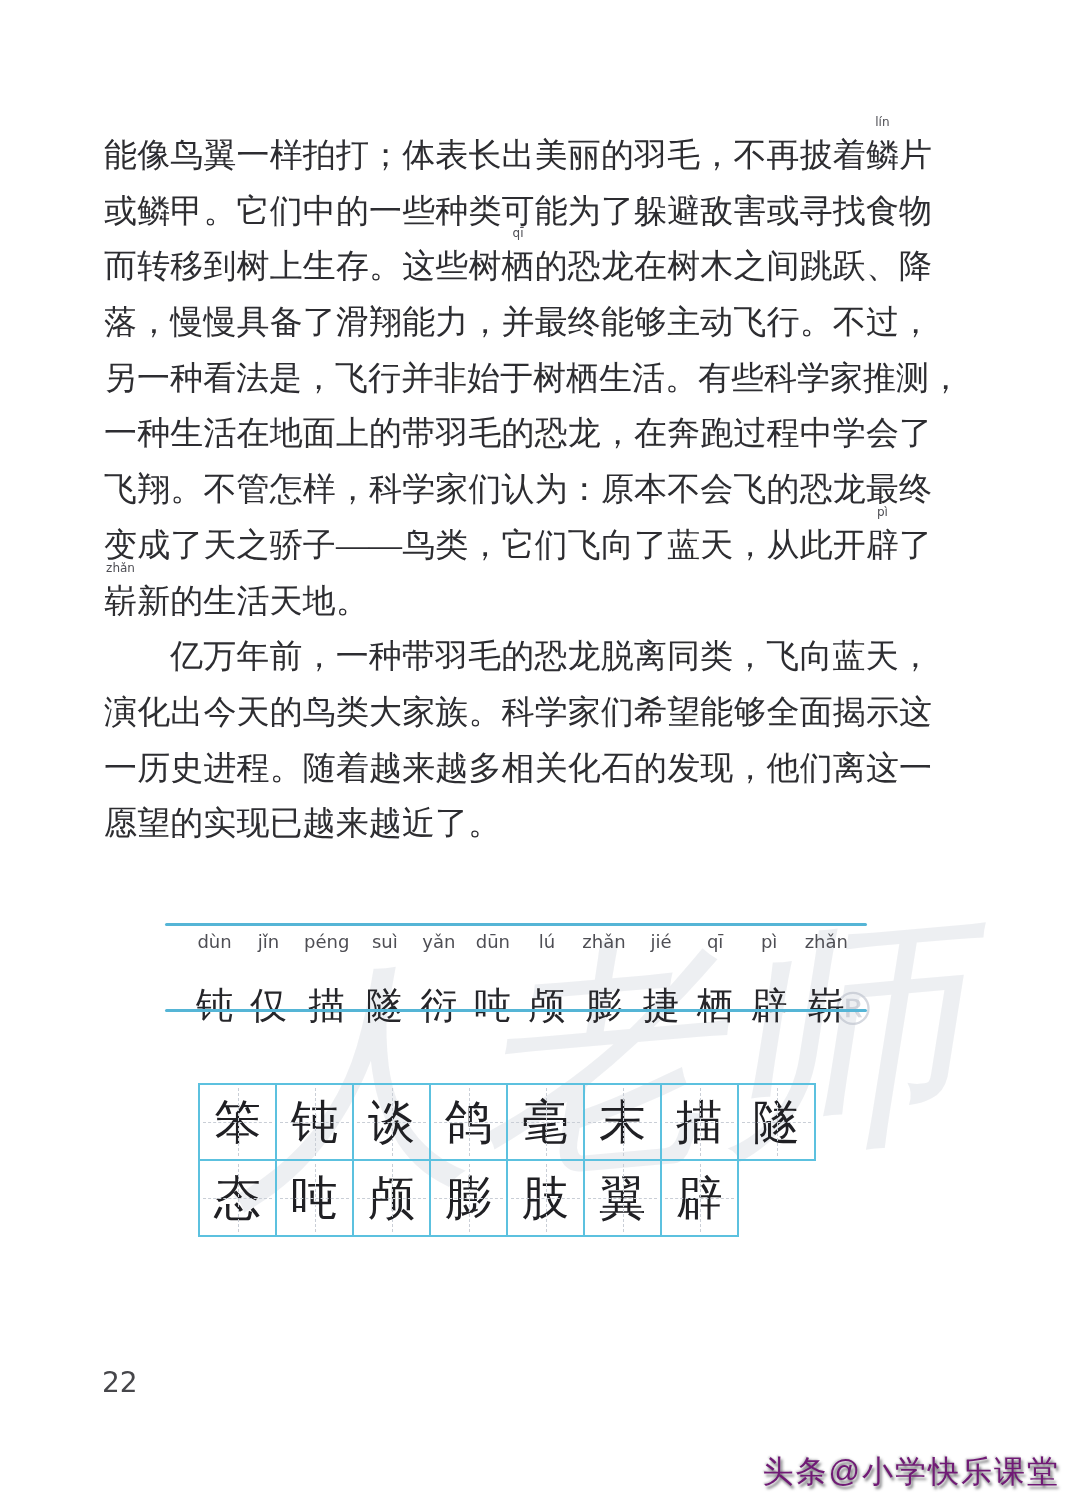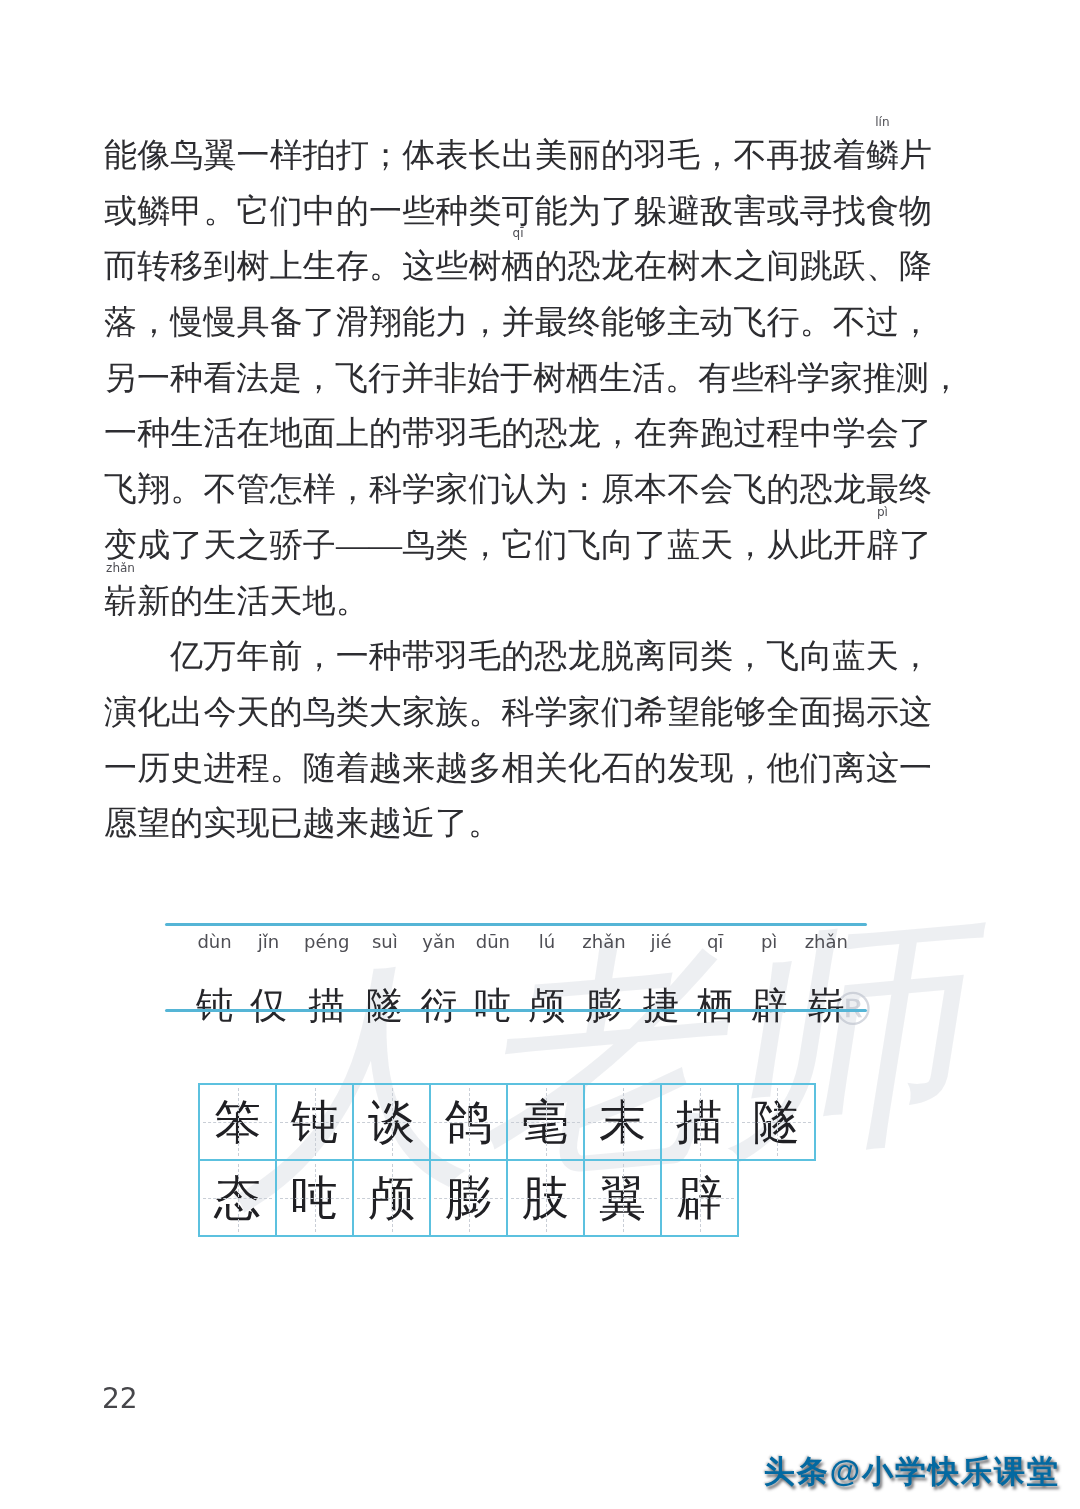--- a/index.html
+++ b/index.html
@@ -67,27 +67,27 @@
     content:"";position:absolute;left:3px;right:3px;top:50%;
     border-top:1px dashed #c9ced6;
   }
   .cell::after{
     content:"";position:absolute;top:3px;bottom:3px;left:50%;
     border-left:1px dashed #c9ced6;
   }
 
   .page-number{
     position:absolute;left:102px;top:1366px;
-    font-size:28px;color:#46464a;font-family:"DejaVu Sans",sans-serif;margin-top:16px;
+    font-size:28px;color:#46464a;font-family:"DejaVu Sans",sans-serif;
   }
 
   .footer-watermark{
     position:absolute;right:20px;top:1451px;
-    font-size:31px;font-weight:bold;letter-spacing:2px;
-    font-family:"Liberation Sans",sans-serif;color:#0369a1;
+    font-size:31px;font-weight:normal;letter-spacing:2px;
+    font-family:"Liberation Sans",sans-serif;color:#701a75;
     text-shadow:2px 3px 3px rgba(40,40,45,0.65), -1px -1px 2px rgba(70,70,75,0.30);
   }
 </style>
 </head>
 <body>
 
 <div class="page">
 
   <div class="watermark-script">
     <span>人老师</span>

